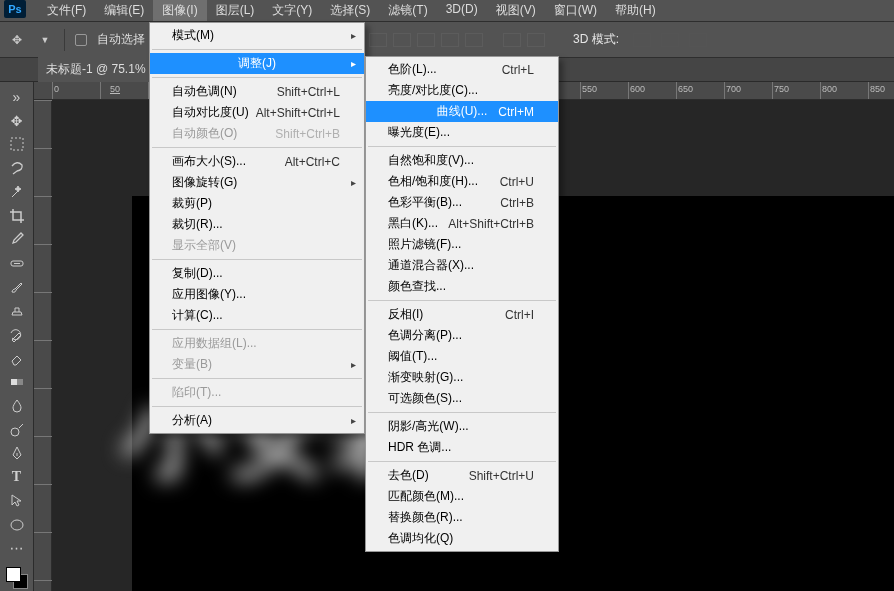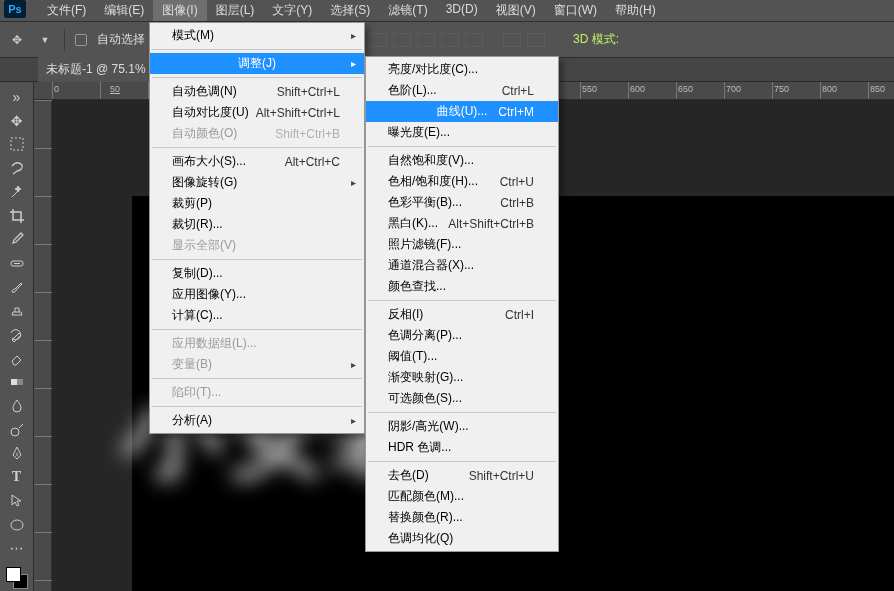--- a/index.html
+++ b/index.html
@@ -7,21 +7,21 @@
   
   .menubar { background:#535353; height:22px; display:flex; align-items:flex-start; padding-left:4px; border-bottom:1px solid #2e2e2e;}
   .ps-logo { width:22px; height:18px; background:#001e36; color:#31a8ff; font-weight:bold; font-size:11px; display:flex; align-items:center; justify-content:center; border-radius:2px; margin-right:12px;}
   .menubar .mitem { padding:2px 9px; cursor:default; }
   .menubar .mitem.active { background:#6f6f6f; }
   
   .optbar { height:36px; background:#535353; border-bottom:1px solid #2e2e2e; display:flex; align-items:center; padding-left:8px; gap:10px;}
   .optbar .icon { width:18px; height:18px; display:flex; align-items:center; justify-content:center; color:#ccc;}
   .optbar .vline { width:1px; height:22px; background:#3a3a3a;}
   .optbar .chk { width:12px; height:12px; border:1px solid #999; border-radius:2px; display:inline-block;}
-  .optbar .ghosted { color:#bef264; }
+  .optbar .ghosted { color:#e5e5e5; }
   .tool-icons { display:flex; gap:6px; margin-left:20px;}
   .tool-icons .ib { width:18px; height:14px; border:1px solid #666; opacity:0.5;}
   
   .tabrow { height:24px; background:#454545; display:flex; align-items:center; padding-left:38px; border-bottom:1px solid #2a2a2a;}
   .tabrow .tab { color:#ddd; padding:4px 8px; background:#535353; font-size:12px;}
   .tabrow .x { margin-left:6px; color:#999;}
   
   .toolpanel { position:absolute; left:0; top:82px; width:34px; bottom:0; background:#535353; border-right:1px solid #2c2c2c; display:flex; flex-direction:column; align-items:center; padding-top:4px; gap:2px;}
   .toolpanel .tp { width:26px; height:22px; display:flex; align-items:center; justify-content:center; color:#d0d0d0; position:relative; font-size:14px;}
   .toolpanel .tp svg { width:16px; height:16px; }
@@ -321,25 +321,25 @@
       <span>陷印(T)...</span>
     </div>
     <div class="sep"></div>
     <div class="row hasSub">
       <span>分析(A)</span>
     </div>
   </div>
 
 <div class="menu menu2" id="menu2">
     <div class="row">
-      <span>亮度/对比度(C)...</span>
-    </div>
-    <div class="row">
       <span>色阶(L)...</span>
       <span class="sc">Ctrl+L</span>
+    </div>
+    <div class="row">
+      <span>亮度/对比度(C)...</span>
     </div>
     <div class="row hl">
       <span>曲线(U)...</span>
       <span class="sc">Ctrl+M</span>
     </div>
     <div class="row">
       <span>曝光度(E)...</span>
     </div>
     <div class="sep"></div>
     <div class="row">

